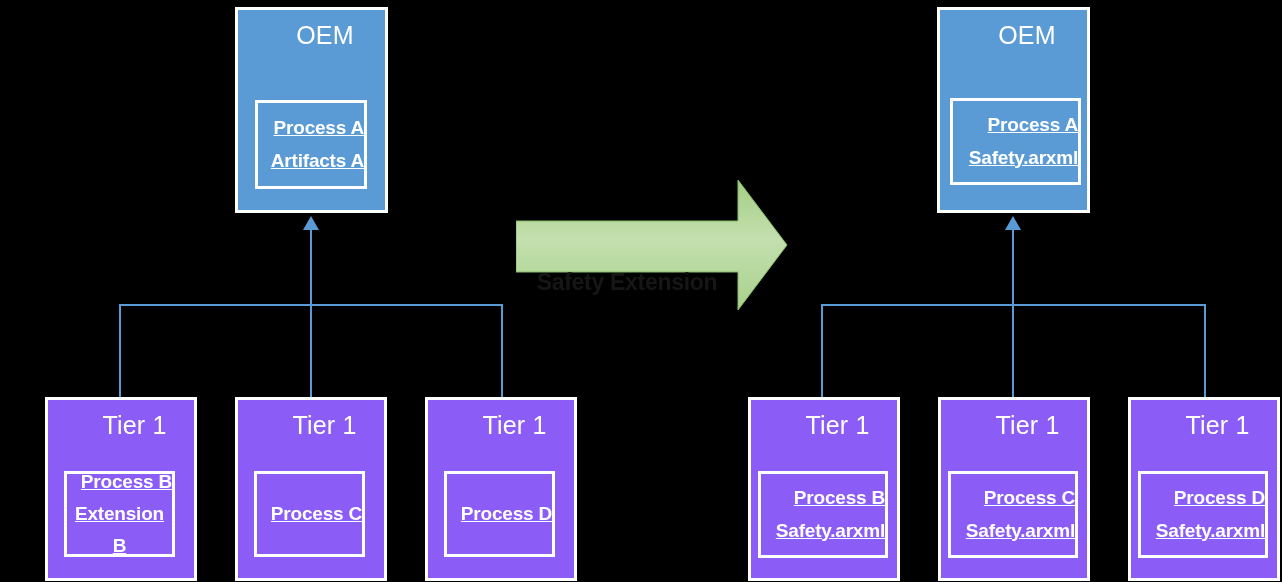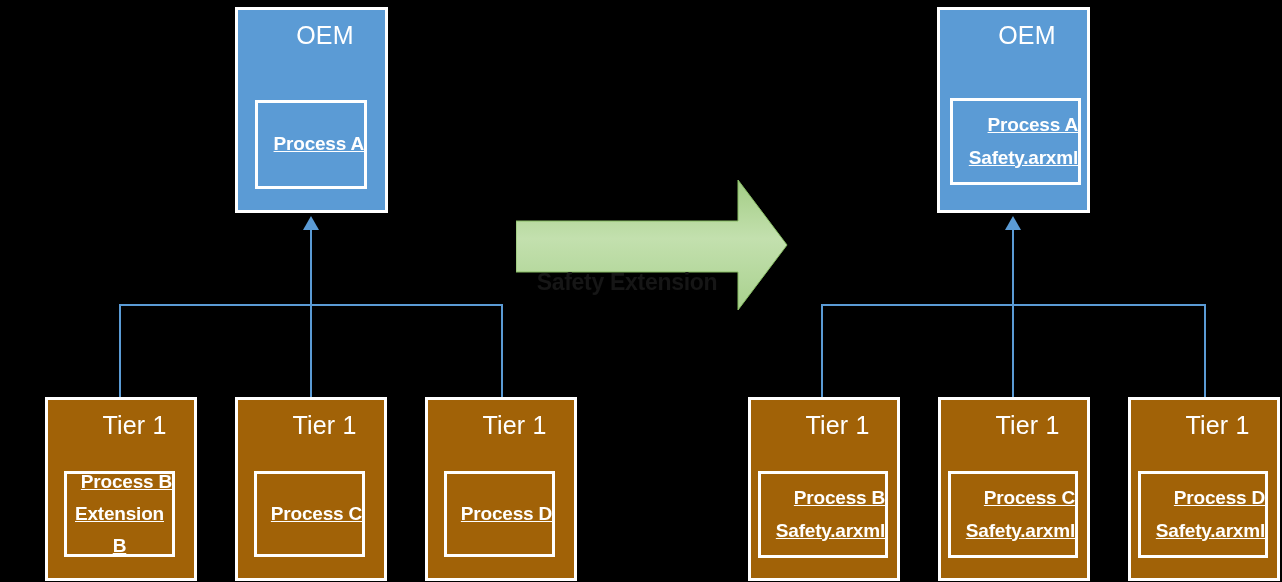--- a/index.html
+++ b/index.html
@@ -7,21 +7,21 @@
   body { font-family:"Liberation Sans", sans-serif; }
   .canvas {
     position:relative; width:1282px; height:582px;
     background:#000; overflow:hidden;
   }
   
   .obox {
     position:absolute; border:3px solid #ffffff;
   }
   .obox.blue { background:#5b9bd5; }
-  .obox.gray { background:#a16207; }
+  .obox.gray { background:#8b5cf6; }
   .btitle {
     display:block; text-align:center; color:#ffffff;
     font-size:25px; font-weight:400; margin-top:11px;
     letter-spacing:0.2px;
     padding-left:27px;
   }
   
   .ibox {
     position:absolute; border:3px solid #ffffff;
     display:flex; flex-direction:column; justify-content:center; align-items:flex-end;
@@ -46,20 +46,21 @@
 </style>
 </head>
 <body>
 
 <div class="canvas">
 
   <div class="obox blue" style="left:235px; top:7px; width:153px; height:206px;">
     <span class="btitle">OEM</span>
     <div class="ibox" style="left:17px; top:90px; width:112px; height:89px;">
       <span>Process A</span>
+      <span>Artifacts A</span>
     </div>
   </div>
 
   <div class="obox gray" style="left:45px; top:397px; width:152px; height:184px;">
     <span class="btitle">Tier 1</span>
     <div class="ibox" style="left:16px; top:71px; width:111px; height:86px;">
       <span>Process B</span>
       <span>Extension B</span>
     </div>
   </div>

